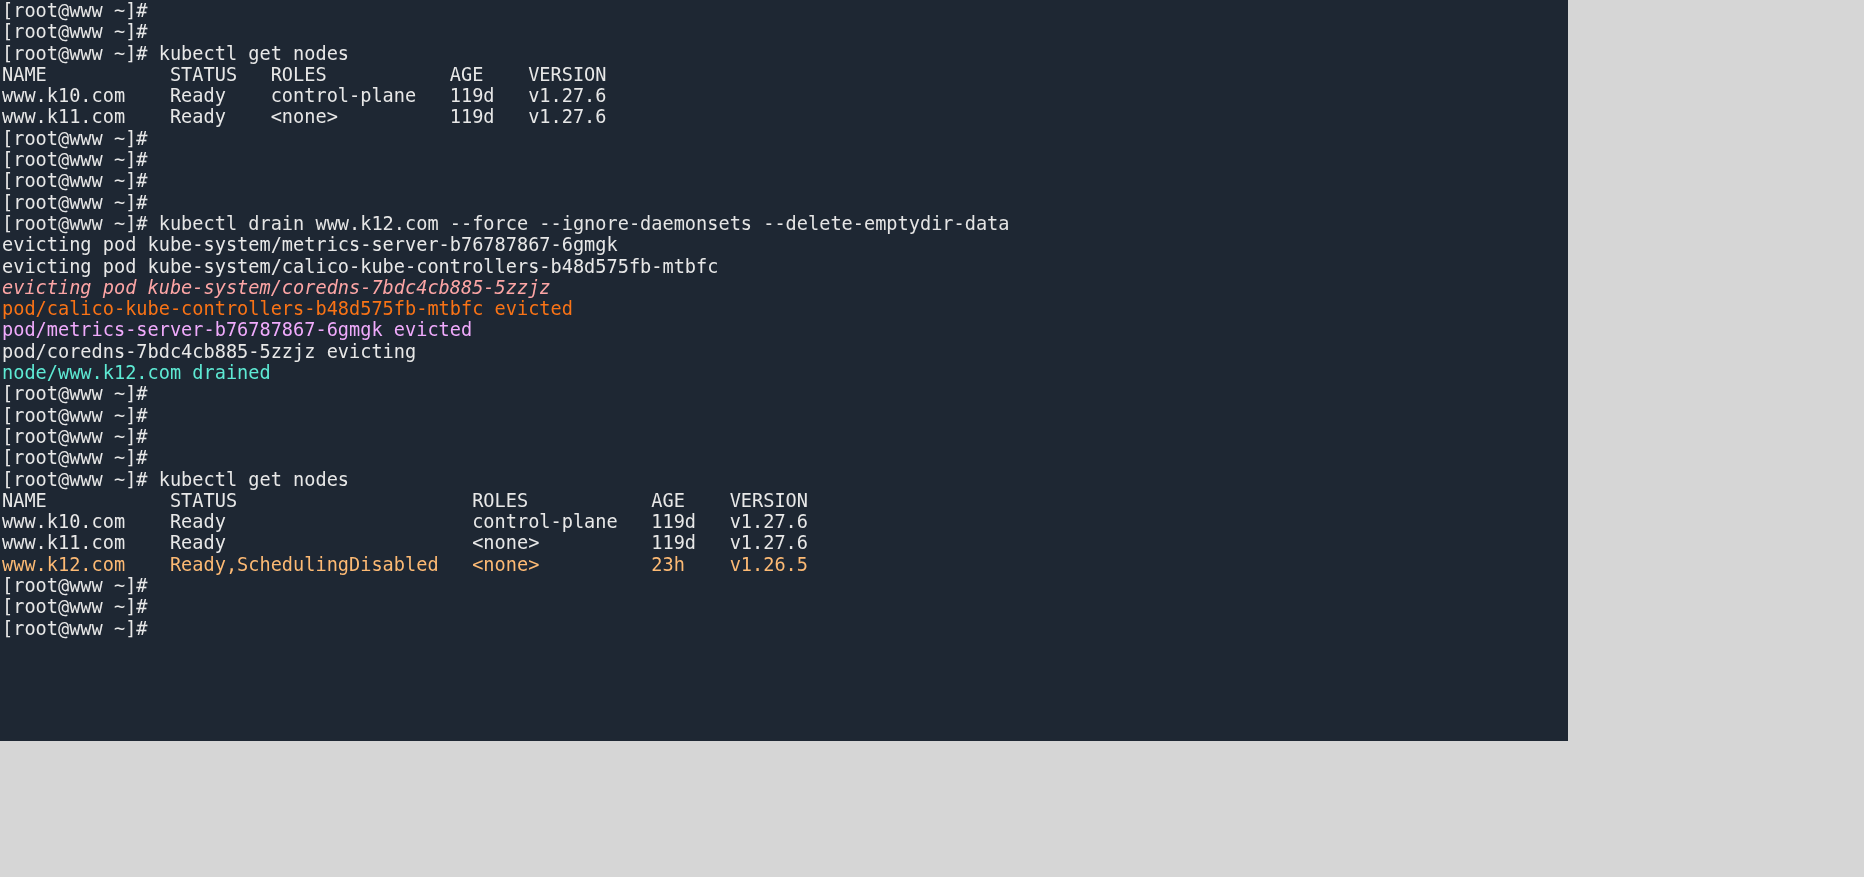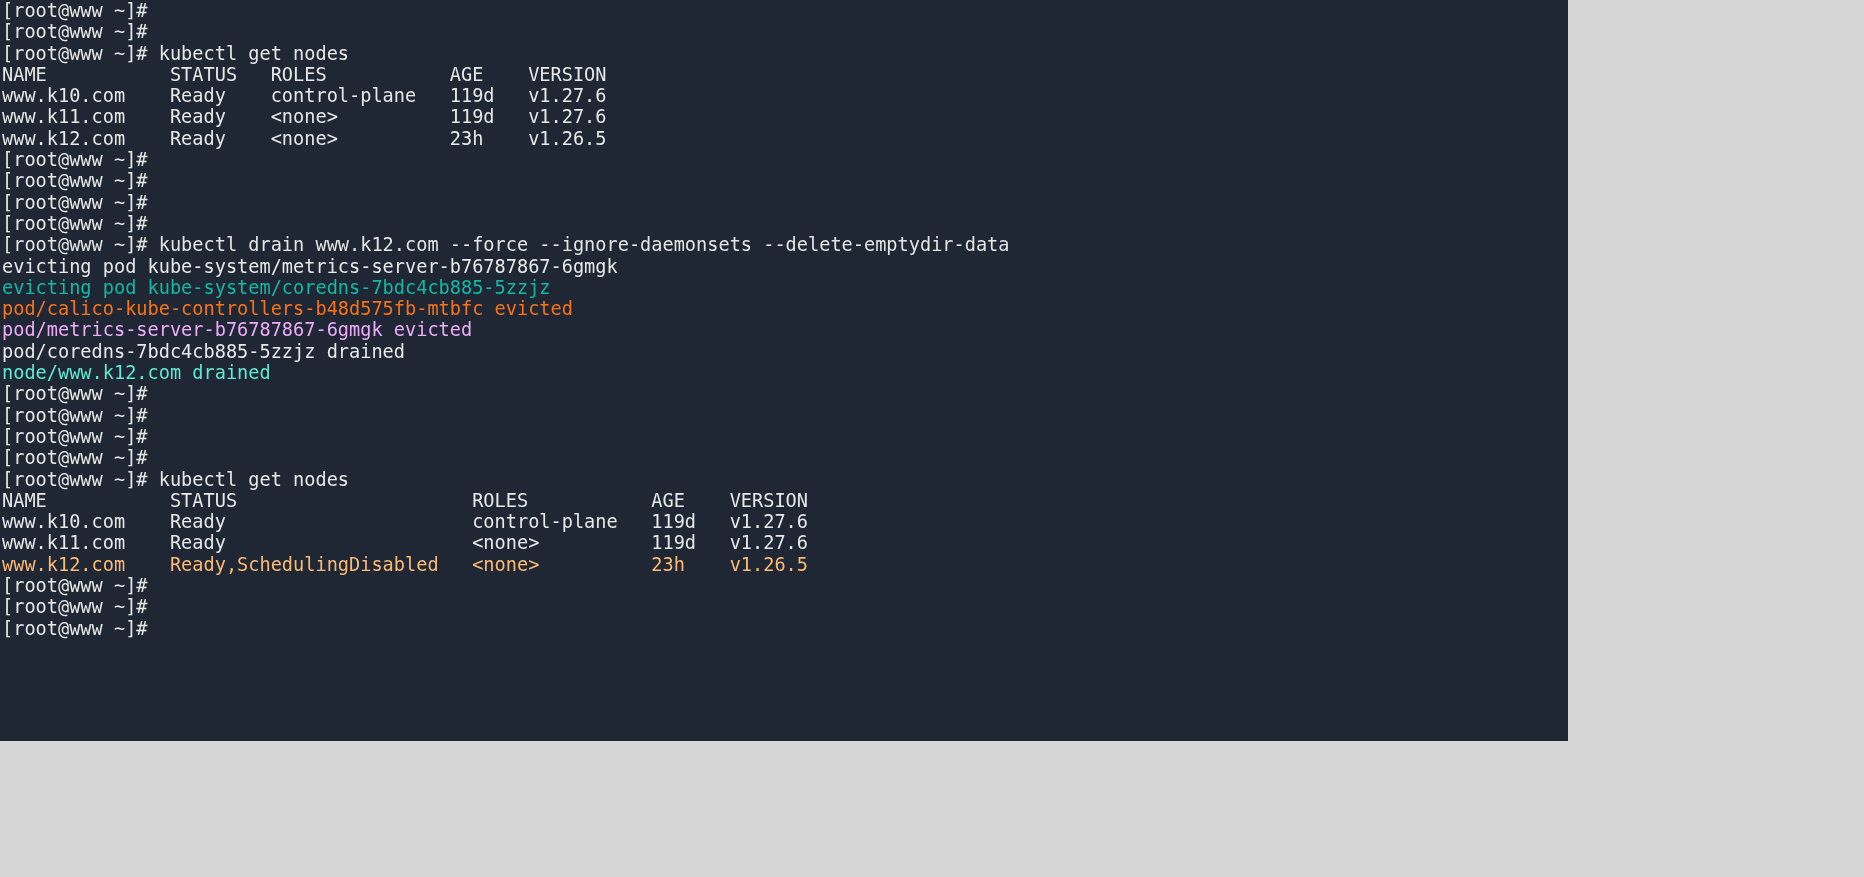--- a/index.html
+++ b/index.html
@@ -55,31 +55,31 @@
 
 <div id="screen" style="background: rgb(214, 214, 214);">
   <div id="terminal" style="background: rgb(30, 39, 51);">
     <div id="term-body">
         <div class="line" style="color: rgb(232, 232, 232);"><span>[root@www ~]# </span></div>
         <div class="line" style="color: rgb(232, 232, 232);"><span>[root@www ~]# </span></div>
         <div class="line" style="color: rgb(232, 232, 232);"><span>[root@www ~]# kubectl get nodes</span></div>
         <div class="line" style="color: rgb(232, 232, 232);"><span>NAME           STATUS   ROLES           AGE    VERSION</span></div>
         <div class="line" style="color: rgb(232, 232, 232);"><span>www.k10.com    Ready    control-plane   119d   v1.27.6</span></div>
         <div class="line" style="color: rgb(232, 232, 232);"><span>www.k11.com    Ready    &lt;none&gt;          119d   v1.27.6</span></div>
-        <div class="line" style="color: rgb(232, 232, 232);"><span>www.k12.com    Ready    &lt;none&gt;          23h    v1.26.5</span></div>
         <div class="line" style="color: rgb(232, 232, 232);"><span>[root@www ~]# </span></div>
         <div class="line" style="color: rgb(232, 232, 232);"><span>[root@www ~]# </span></div>
         <div class="line" style="color: rgb(232, 232, 232);"><span>[root@www ~]# </span></div>
         <div class="line" style="color: rgb(232, 232, 232);"><span>[root@www ~]# </span></div>
         <div class="line" style="color: #e5e5e5;"><span>[root@www ~]# kubectl drain www.k12.com --force --ignore-daemonsets --delete-emptydir-data</span></div>
         <div class="line" style="color: rgb(232, 232, 232);"><span>evicting pod kube-system/metrics-server-b76787867-6gmgk</span></div>
-        <div class="line" style="color: #14b8a6;"><span>evicting pod kube-system/coredns-7bdc4cb885-5zzjz</span></div>
+        <div class="line" style="color: rgb(232, 232, 232);"><span>evicting pod kube-system/calico-kube-controllers-b48d575fb-mtbfc</span></div>
+        <div class="line" style="color: #fca5a5; font-style: italic;"><span>evicting pod kube-system/coredns-7bdc4cb885-5zzjz</span></div>
         <div class="line" style="color: #f97316;"><span>pod/calico-kube-controllers-b48d575fb-mtbfc evicted</span></div>
         <div class="line" style="color: #f0abfc;"><span>pod/metrics-server-b76787867-6gmgk evicted</span></div>
-        <div class="line" style="color: rgb(232, 232, 232);"><span>pod/coredns-7bdc4cb885-5zzjz drained</span></div>
+        <div class="line" style="color: rgb(232, 232, 232);"><span>pod/coredns-7bdc4cb885-5zzjz evicting</span></div>
         <div class="line" style="color: #5eead4;"><span>node/www.k12.com drained</span></div>
         <div class="line" style="color: rgb(232, 232, 232);"><span>[root@www ~]# </span></div>
         <div class="line" style="color: rgb(232, 232, 232);"><span>[root@www ~]# </span></div>
         <div class="line" style="color: rgb(232, 232, 232);"><span>[root@www ~]# </span></div>
         <div class="line" style="color: rgb(232, 232, 232);"><span>[root@www ~]# </span></div>
         <div class="line" style="color: rgb(232, 232, 232);"><span>[root@www ~]# kubectl get nodes</span></div>
         <div class="line" style="color: rgb(232, 232, 232);"><span>NAME           STATUS                     ROLES           AGE    VERSION</span></div>
         <div class="line" style="color: rgb(232, 232, 232);"><span>www.k10.com    Ready                      control-plane   119d   v1.27.6</span></div>
         <div class="line" style="color: rgb(232, 232, 232);"><span>www.k11.com    Ready                      &lt;none&gt;          119d   v1.27.6</span></div>
         <div class="line" style="color: #fdba74;"><span>www.k12.com    Ready,SchedulingDisabled   &lt;none&gt;          23h    v1.26.5</span></div>

